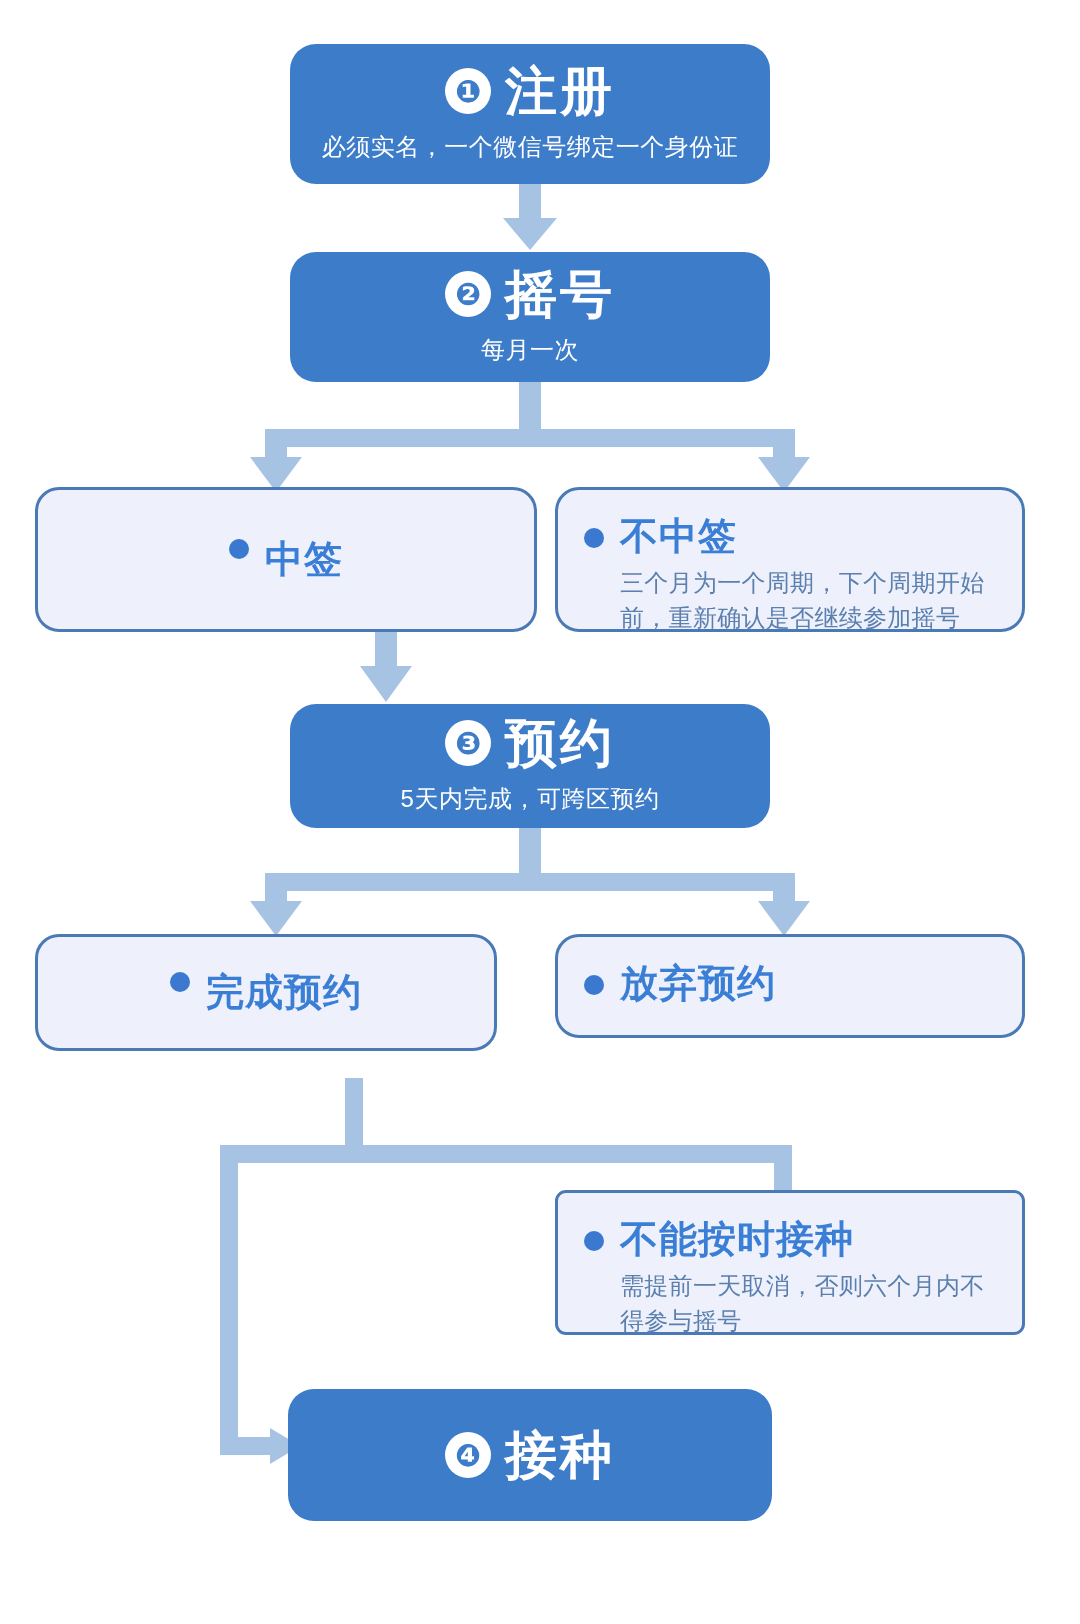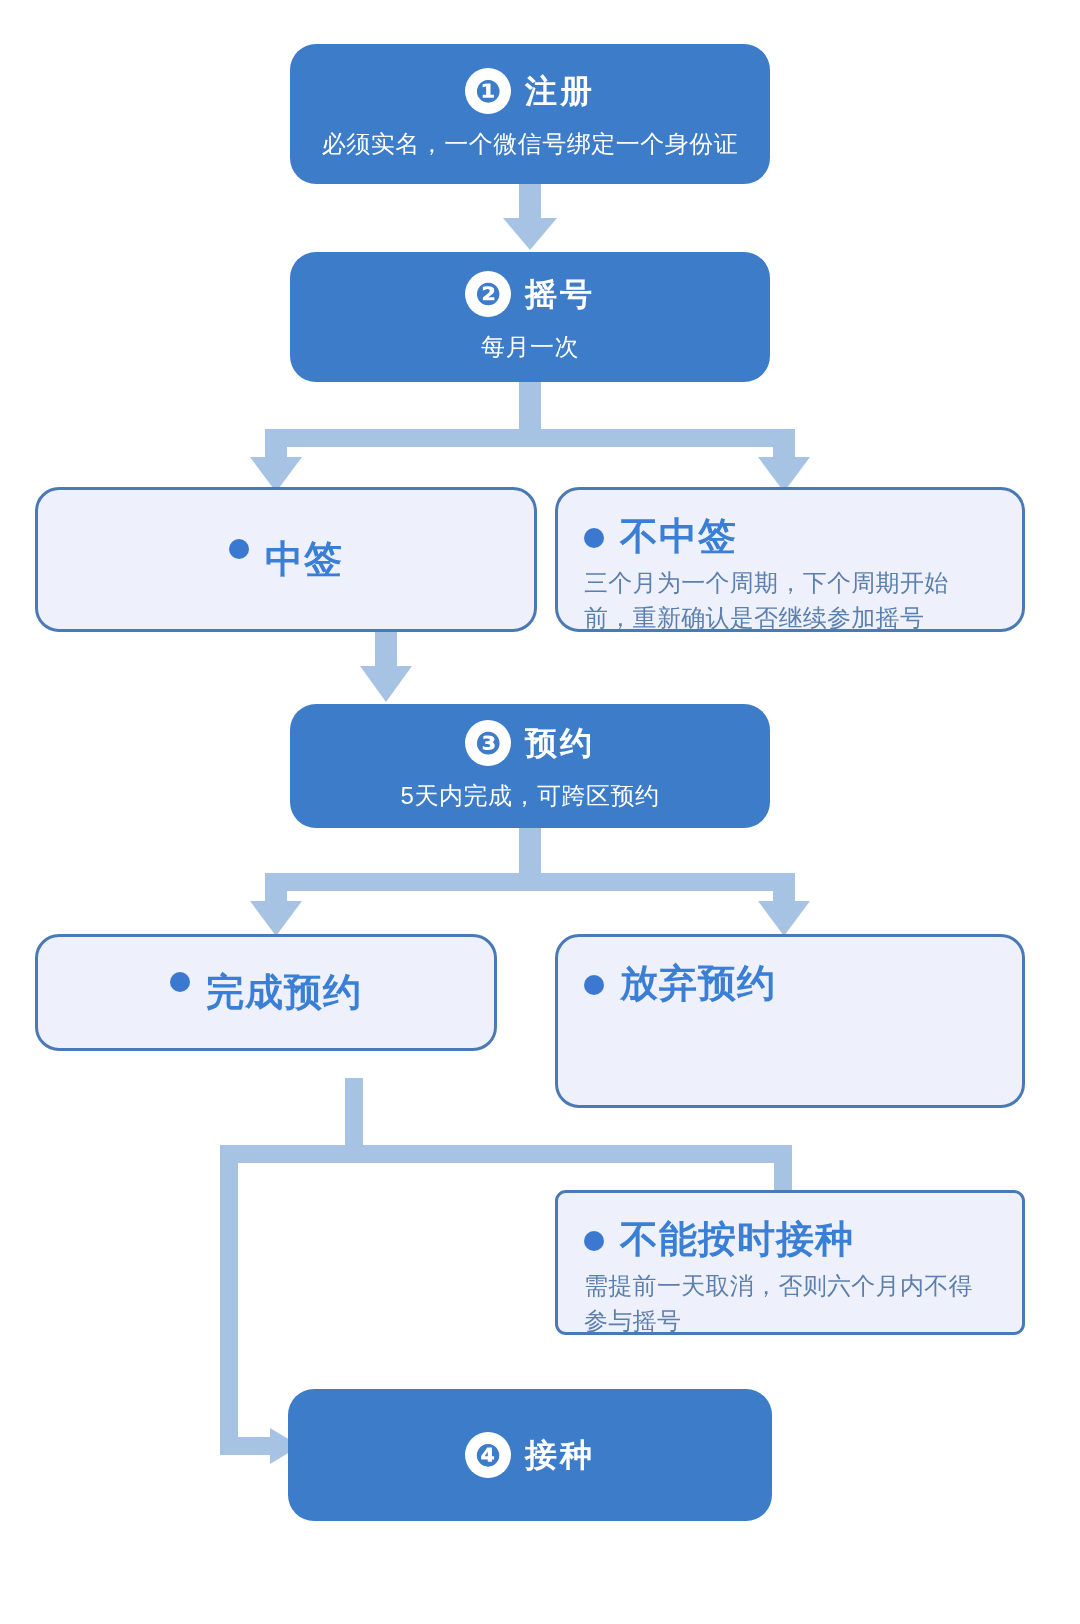--- a/index.html
+++ b/index.html
@@ -55,21 +55,21 @@
     color: #3d7cc9;
     font-size: 31px;
     font-weight: bold;
     display: flex;
     align-items: center;
     justify-content: center;
     flex: 0 0 auto;
     line-height: 1;
   }
   .step-title {
-    font-size: 32px;
+    font-size: 52px;
     font-weight: bold;
     letter-spacing: 3px;
     color: #ffffff;
     white-space: nowrap;
     text-align: center;
   }
   .step-sub {
     margin-top: 14px;
     font-size: 24px;
     color: #ffffff;
@@ -112,20 +112,21 @@
   .outcome-title {
     font-size: 38px;
     font-weight: bold;
     color: #3a7fd5;
     letter-spacing: 1px;
     line-height: 1.1;
     white-space: nowrap;
   }
   .outcome-desc {
     margin-top: 8px;
+    margin-left: 36px;
     font-size: 24px;
     line-height: 1.45;
     color: #5b7fae;
     letter-spacing: 0.3px;
     max-width: 400px;
   }
 </style>
 </head>
 <body>
 
@@ -216,21 +217,21 @@
     <div class="step-sub">5天内完成，可跨区预约</div>
   </div>
 
   <div class="outcome-box centered" style="left:35px; top:934px; width:462px; height:117px;">
     <div class="outcome-head">
       <span class="bullet"></span>
       <span class="outcome-title">完成预约</span>
     </div>
   </div>
 
-  <div class="outcome-box padded" style="left:555px; top:934px; width:470px; height:174px;">
+  <div class="outcome-box padded" style="left:555px; top:934px; width:470px; height:104px;">
     <div class="outcome-head">
       <span class="bullet"></span>
       <span class="outcome-title">放弃预约</span>
     </div>
   </div>
 
   <div class="outcome-box padded" style="left:555px; top:1190px; width:470px; height:145px;border-radius:11px;">
     <div class="outcome-head">
       <span class="bullet"></span>
       <span class="outcome-title">不能按时接种</span>

